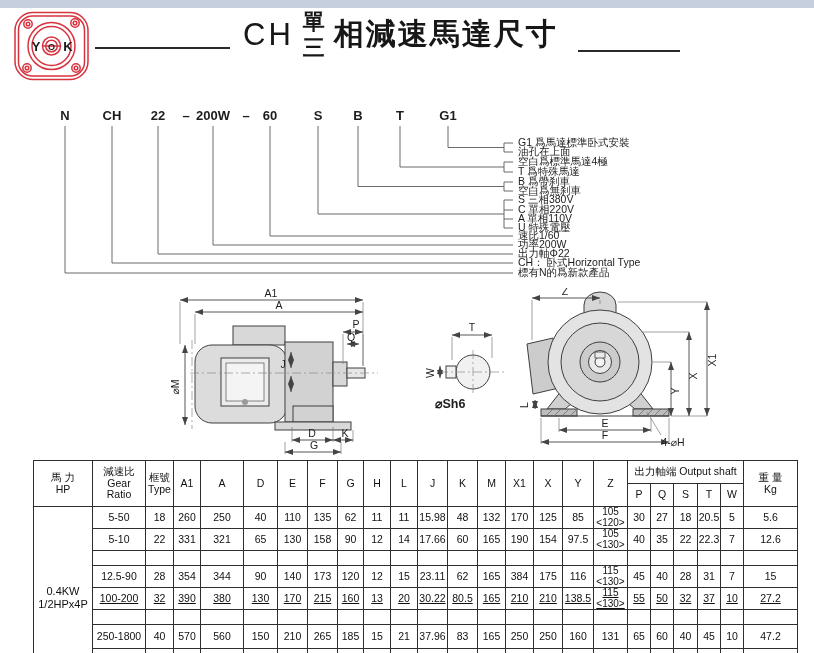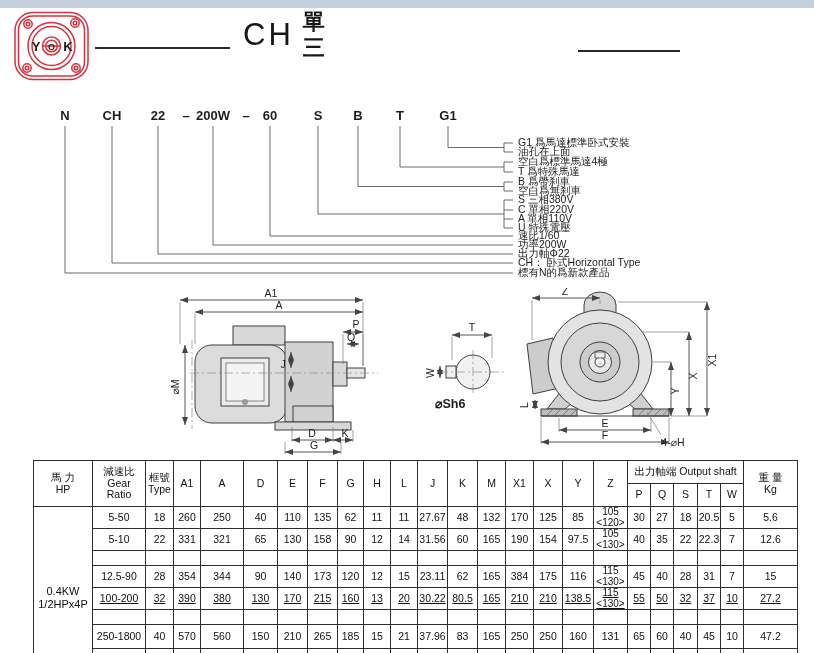--- a/index.html
+++ b/index.html
@@ -67,20 +67,21 @@
   </svg>
 
   <div class="hline left"></div>
   <div class="hline right"></div>
   <div class="title">
     <span class="title-ch">CH</span>
     <span class="title-stack">
       <span>單</span>
       <span>三</span>
     </span>
+    <span class="title-rest">相減速馬達尺寸</span>
   </div>
 
   <svg class="tree" width="770" height="188" viewBox="0 0 770 188">
     <text class="code-t" x="25" y="20">N</text>
     <text class="code-t" x="72" y="20">CH</text>
     <text class="code-t" x="118" y="20">22</text>
     <text class="code-t" x="146" y="20">–</text>
     <text class="code-t" x="173" y="20">200W</text>
     <text class="code-t" x="206" y="20">–</text>
     <text class="code-t" x="230" y="20">60</text>
@@ -333,21 +334,21 @@
             <td>5-50</td>
             <td>18</td>
             <td>260</td>
             <td>250</td>
             <td>40</td>
             <td>110</td>
             <td>135</td>
             <td>62</td>
             <td>11</td>
             <td>11</td>
-            <td>27.67</td>
+            <td>15.98</td>
             <td>48</td>
             <td>132</td>
             <td>170</td>
             <td>125</td>
             <td>85</td>
             <td class="two-line">105
 &lt;120&gt;</td>
             <td>30</td>
             <td>27</td>
             <td>18</td>
@@ -359,21 +360,21 @@
             <td>5-10</td>
             <td>22</td>
             <td>331</td>
             <td>321</td>
             <td>65</td>
             <td>130</td>
             <td>158</td>
             <td>90</td>
             <td>12</td>
             <td>14</td>
-            <td>31.56</td>
+            <td>17.66</td>
             <td>60</td>
             <td>165</td>
             <td>190</td>
             <td>154</td>
             <td>97.5</td>
             <td class="two-line">105
 &lt;130&gt;</td>
             <td>40</td>
             <td>35</td>
             <td>22</td>

